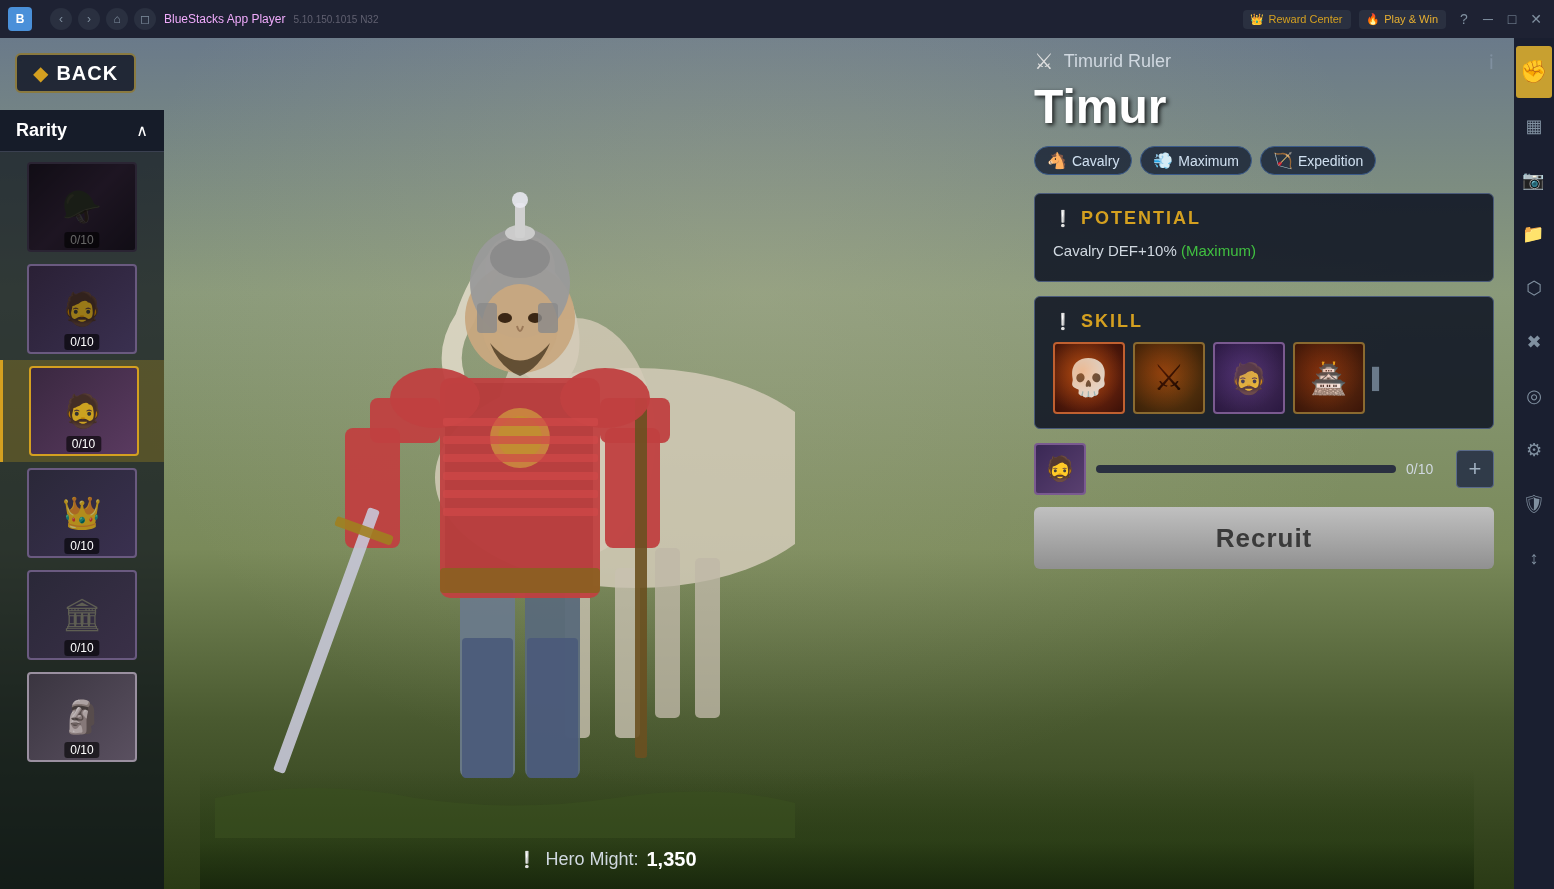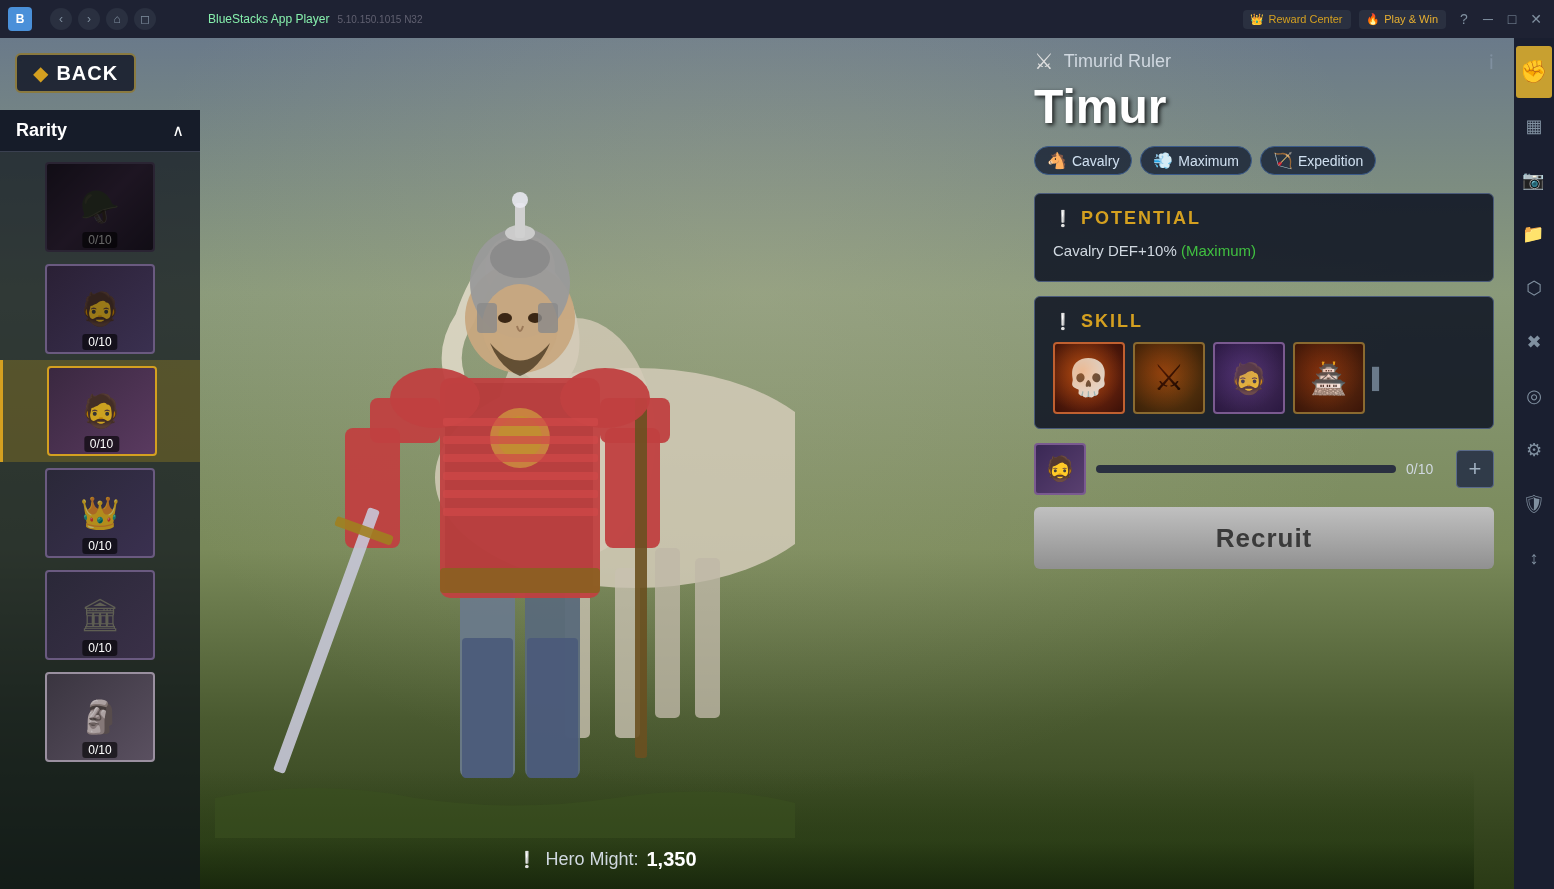--- a/index.html
+++ b/index.html
@@ -29,21 +29,21 @@
       align-items: center;
       gap: 8px;
     }
     .app-logo {
       width: 24px; height: 24px;
       background: #4a90d9;
       border-radius: 4px;
       display: flex; align-items: center; justify-content: center;
       font-size: 12px; color: white; font-weight: bold;
     }
-    .app-name { color: #86efac; font-size: 12px; margin-left: 44px; }
+    .app-name { color: #f0abfc; font-size: 12px; }
     .app-version { color: #606070; font-size: 10px; }
     .title-bar-nav {
       display: flex;
       align-items: center;
       gap: 6px;
       margin-left: 10px;
     }
     .nav-btn {
       width: 22px; height: 22px;
       border-radius: 50%;
@@ -118,21 +118,21 @@
       color: white;
       font-size: 20px;
       font-weight: bold;
       letter-spacing: 1px;
     }
 
     
     .hero-sidebar {
       position: absolute;
       top: 72px; left: 0;
-      width: 200px;
+      width: 164px;
       bottom: 0;
       background: rgba(10,15,25,0.7);
       z-index: 5;
       overflow-y: auto;
       overflow-x: hidden;
     }
     .rarity-filter {
       display: flex;
       align-items: center;
       justify-content: space-between;

